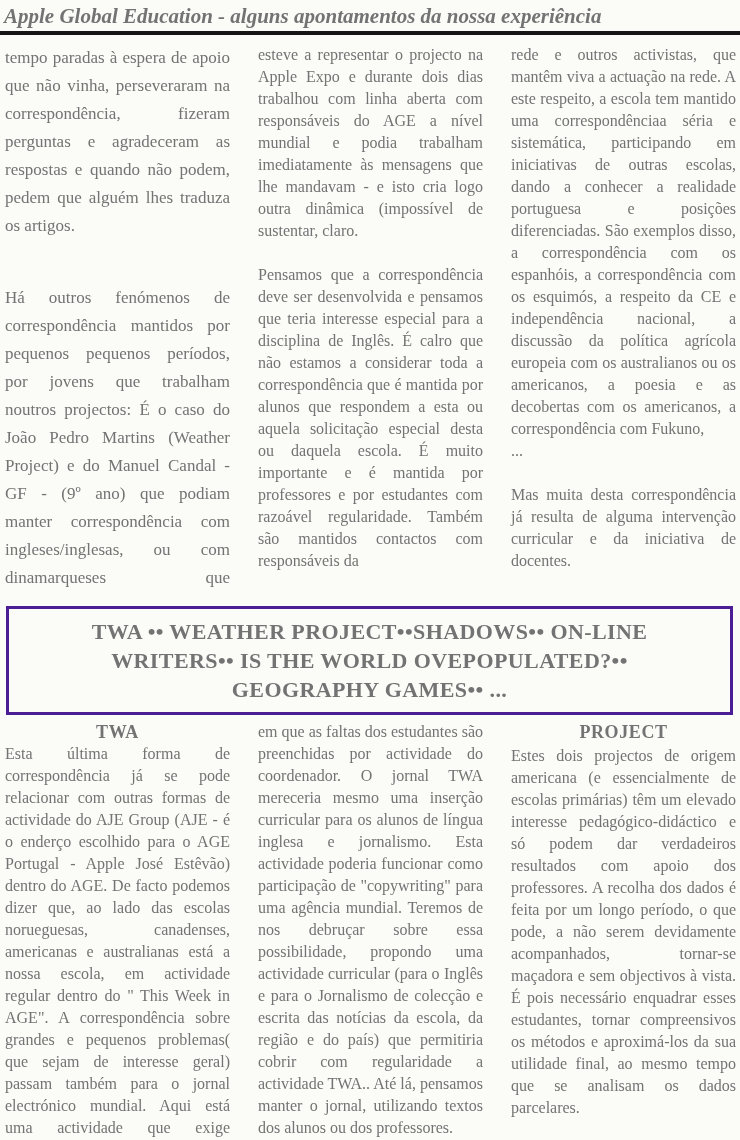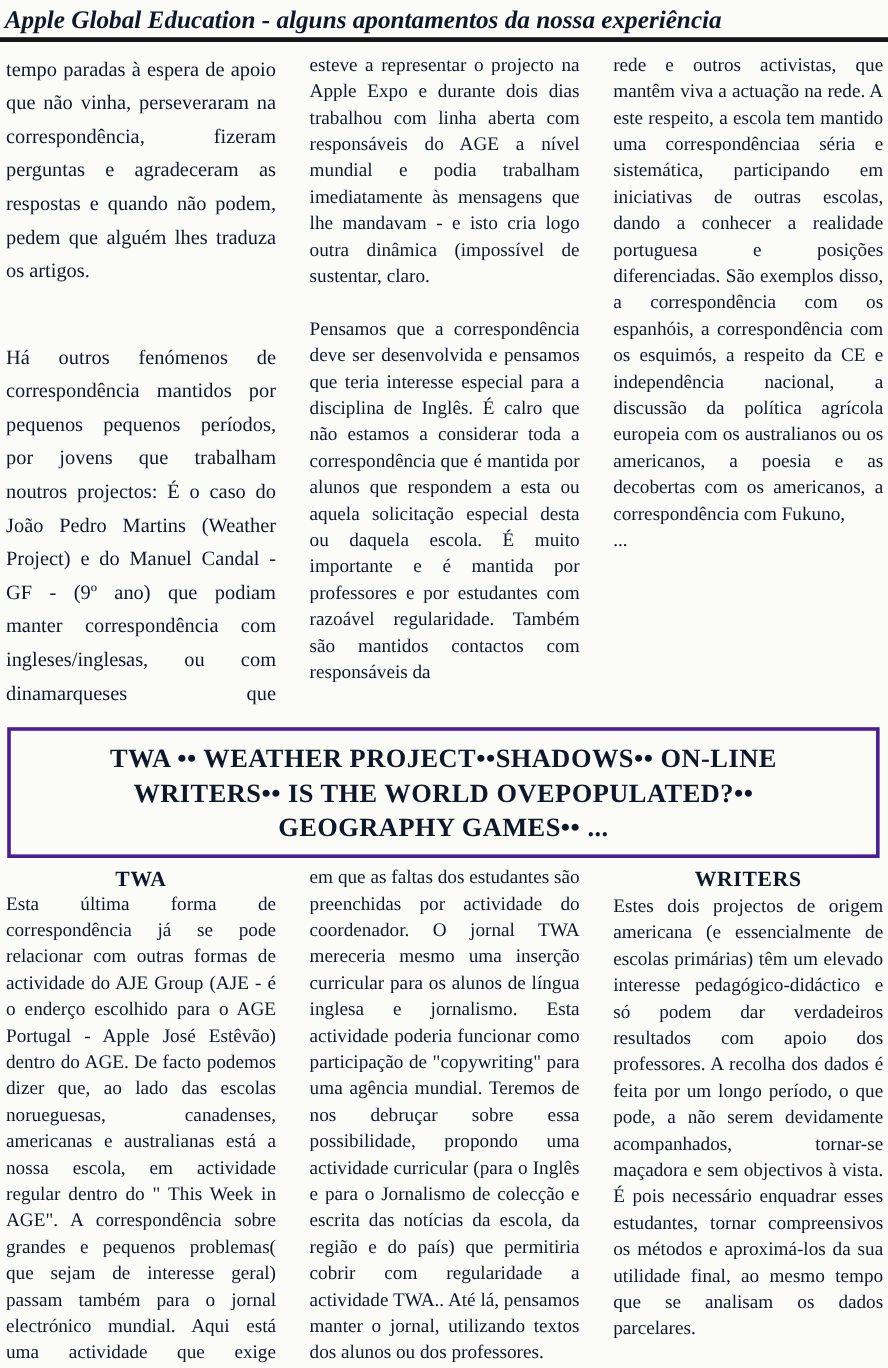--- a/index.html
+++ b/index.html
@@ -1,21 +1,21 @@
 <!DOCTYPE html>
 <html><head>
 <meta charset="utf-8">
 <style>
   html, body { margin: 0; padding: 0; background: #ffffff; }
   .page {
     position: relative;
     width: 740px;
     height: 1140px;
     background: #fbfbf8;
-    color: #0f172a;
+    color: #737373;
     font-family: "Liberation Serif", serif;
     overflow: hidden;
     box-sizing: border-box;
   }
   
   .header {
     font-style: italic;
     font-weight: bold;
     font-size: 21px;
     line-height: 26px;
@@ -75,33 +75,34 @@
       <p class="para">tempo paradas à espera de apoio que não vinha, perseveraram na correspondência, fizeram perguntas e agradeceram as respostas e quando não podem, pedem que alguém lhes traduza os artigos.</p>
       <p class="para">Há outros fenómenos de correspondência mantidos por pequenos pequenos períodos, por jovens que trabalham noutros projectos: É o caso do João Pedro Martins (Weather Project) e do Manuel Candal - GF - (9º ano) que podiam manter correspondência com ingleses/inglesas, ou com dinamarqueses que sistematicamente lhes escreviam e o caso da Cláudia (On-Line Writers Workshop) que mantém correspondência com Escola de Fukuno (Japão). O caso do João Pedro é especialdado que</p>
     </div>
     <div class="col c2">
       <p class="para">esteve a representar o projecto na Apple Expo e durante dois dias trabalhou com linha aberta com responsáveis do AGE a nível mundial e podia trabalham imediatamente às mensagens que lhe mandavam - e isto cria logo outra dinâmica (impossível de sustentar, claro.</p>
       <p class="para">Pensamos que a correspondência deve ser desenvolvida e pensamos que teria interesse especial para a disciplina de Inglês. É calro que não estamos a considerar toda a correspondência que é mantida por alunos que respondem a esta ou aquela solicitação especial desta ou daquela escola. É muito importante e é mantida por professores e por estudantes com razoável regularidade. Também são mantidos contactos com responsáveis da</p>
     </div>
     <div class="col c3">
       <p class="para" style="margin-bottom:0">rede e outros activistas, que mantêm viva a actuação na rede. A este respeito, a escola tem mantido uma correspondênciaa séria e sistemática, participando em iniciativas de outras escolas, dando a conhecer a realidade portuguesa e posições diferenciadas. São exemplos disso, a correspondência com os espanhóis, a correspondência com os esquimós, a respeito da CE e independência nacional, a discussão da política agrícola europeia com os australianos ou os americanos, a poesia e as decobertas com os americanos, a correspondência com Fukuno,</p>
       <p class="ellipsis">...</p>
+      <p class="para">Mas muita desta correspondência já resulta de alguma intervenção curricular e da iniciativa de docentes.</p>
     </div>
   </div>
 
   <div class="banner">TWA •• WEATHER PROJECT••SHADOWS•• ON-LINE WRITERS•• IS THE WORLD OVEPOPULATED?•• GEOGRAPHY GAMES•• ...</div>
 
   <div class="cols bottom">
     <div class="col c1">
       <h3 class="col-heading">TWA</h3>
       <p class="para">Esta última forma de correspondência já se pode relacionar com outras formas de actividade do AJE Group (AJE - é o enderço escolhido para o AGE Portugal - Apple José Estêvão) dentro do AGE. De facto podemos dizer que, ao lado das escolas norueguesas, canadenses, americanas e australianas está a nossa escola, em actividade regular dentro do " This Week in AGE". A correspondência sobre grandes e pequenos problemas( que sejam de interesse geral) passam também para o jornal electrónico mundial. Aqui está uma actividade que exige regularidade e</p>
     </div>
     <div class="col c2">
       <p class="para">em que as faltas dos estudantes são preenchidas por actividade do coordenador. O jornal TWA mereceria mesmo uma inserção curricular para os alunos de língua inglesa e jornalismo. Esta actividade poderia funcionar como participação de "copywriting" para uma agência mundial. Teremos de nos debruçar sobre essa possibilidade, propondo uma actividade curricular (para o Inglês e para o Jornalismo de colecção e escrita das notícias da escola, da região e do país) que permitiria cobrir com regularidade a actividade TWA.. Até lá, pensamos manter o jornal, utilizando textos dos alunos ou dos professores.</p>
     </div>
     <div class="col c3">
-      <h3 class="col-heading">WRITERS</h3>
+      <h3 class="col-heading">PROJECT</h3>
       <p class="para">Estes dois projectos de origem americana (e essencialmente de escolas primárias) têm um elevado interesse pedagógico-didáctico e só podem dar verdadeiros resultados com apoio dos professores. A recolha dos dados é feita por um longo período, o que pode, a não serem devidamente acompanhados, tornar-se maçadora e sem objectivos à vista. É pois necessário enquadrar esses estudantes, tornar compreensivos os métodos e aproximá-los da sua utilidade final, ao mesmo tempo que se analisam os dados parcelares.</p>
 
     </div>
   </div>
 
 </div>
 
 </body></html>

